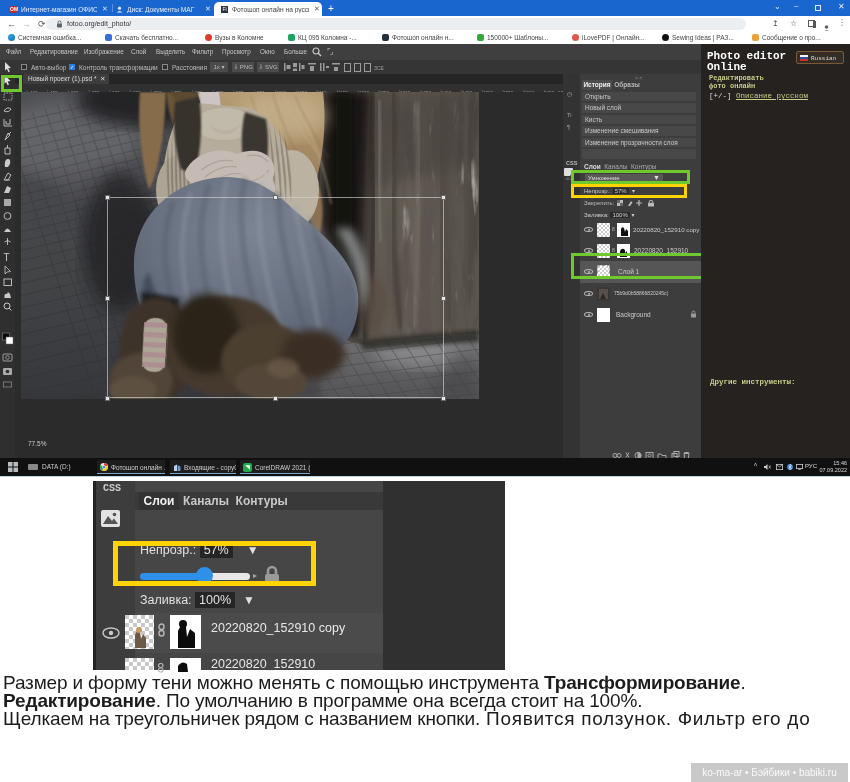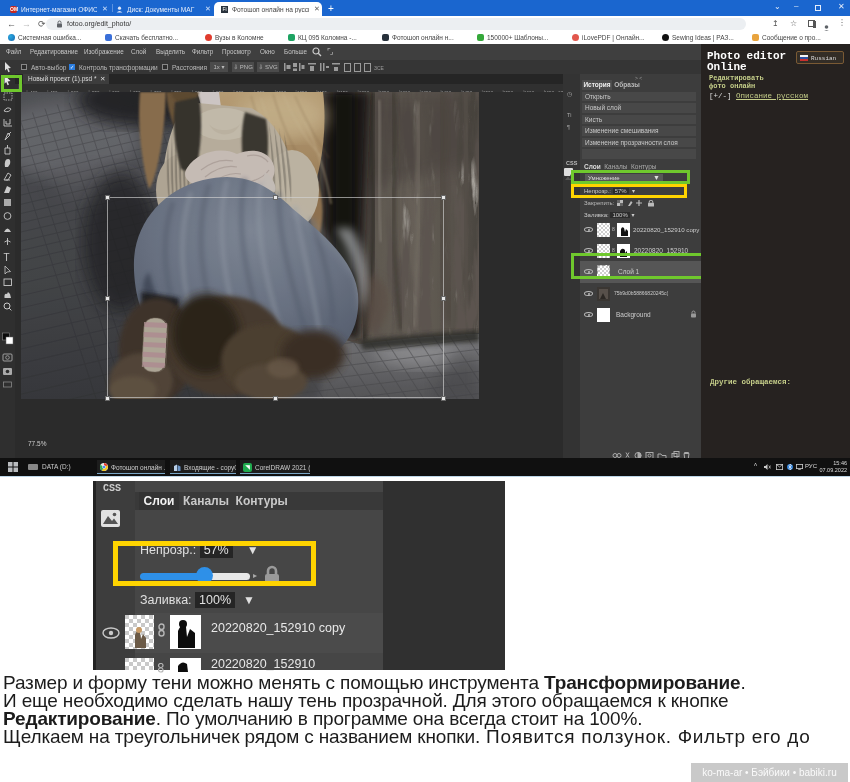--- a/index.html
+++ b/index.html
@@ -541,21 +541,21 @@
     <div class="abs" style="left:28px; top:396px; color:#ccc; font-size:6.5px;">77.5%</div>
   </div>
   <div id="sidebar" class="abs" style="left:701px; top:44px; width:149px; height:414px; background:#262220;">
     <div class="abs" style="left:6px; top:7px; color:#fff; font-size:11px; font-weight:bold; line-height:11px;">Photo editor<br>Online</div>
     <div class="abs" style="left:95px; top:7px; width:48px; height:13px; background:#332d26; border:1px solid #7a5a34; border-radius:2px;">
       <span class="abs" style="left:3px; top:3px; width:8px; height:6px; background:linear-gradient(#f5f5f5 33%, #2d50a0 33% 66%, #c8302e 66%);"></span>
       <span class="abs" style="left:14px; top:3px; color:#ddd; font-size:6px;">Russian</span>
     </div>
     <div class="abs" style="left:8px; top:30px; color:#c6cf8a; font-size:7px; font-weight:bold; line-height:8px;">Редактировать<br>фото онлайн</div>
     <div class="abs" style="left:8px; top:48px; font-size:7.5px;"><span style="color:#ddd;">[+/-]</span> <span style="color:#c6cf8a; text-decoration:underline;">Описание русском</span></div>
-    <div class="abs" style="left:9px; top:334px; color:#c6cf8a; font-size:7.5px; font-weight:bold;">Другие обращаемся:</div>
+    <div class="abs" style="left:9px; top:334px; color:#c6cf8a; font-size:7.5px; font-weight:bold;">Другие инструменты:</div>
   </div>
   <div id="taskbar" class="abs">
     <svg class="abs" style="left:8px; top:4px;" width="10" height="10" viewBox="0 0 10 10">
         <rect x="0" y="0" width="4.5" height="4.5" fill="#b9bcbf"></rect>
         <rect x="5.5" y="0" width="4.5" height="4.5" fill="#b9bcbf"></rect>
         <rect x="0" y="5.5" width="4.5" height="4.5" fill="#b9bcbf"></rect>
         <rect x="5.5" y="5.5" width="4.5" height="4.5" fill="#b9bcbf"></rect>
       </svg>
     <span class="abs" style="left:28px; top:6px; width:10px; height:6px; background:#888; border-radius:1px;"></span>
     <span class="abs" style="left:42px; top:5px; color:#ccc;">DATA (D:)</span>
@@ -652,18 +652,17 @@
           </g>
         </svg></div>
     <div class="abs" style="left:77px; top:177px; width:31px; height:12px; background:#fff;"><svg width="31" height="12">
           <path d="M8,12 L8,6 Q12,0 17,4 L18,12 Z" fill="#0c0c0c"></path>
         </svg></div>
     <div class="abs" style="left:118px; top:176px; color:#e8e8e8; font-size:12.5px;">20220820_152910</div>
     <div class="hl-yellow" style="left:20px; top:60px; width:203px; height:45px; border-width:5px;"></div>
   </div>
   <div id="btext" class="abs">
     <div>Размер и форму тени можно менять с помощью инструмента <b>Трансформирование</b>.</div>
-    <div>И еще необходимо сделать нашу тень прозрачной. Для этого обращаемся к кнопке</div>
     <div><b>Редактирование</b>. По умолчанию в программе она всегда стоит на 100%.</div>
     <div>Щелкаем на треугольничек рядом с названием кнопки.<span style="letter-spacing:0.7px;"> Появится ползунок. Фильтр его до</span></div>
   </div>
   <div id="wm" class="abs">ko-ma-ar • Бэйбики • babiki.ru</div>
 </div>
 
 </body></html>

